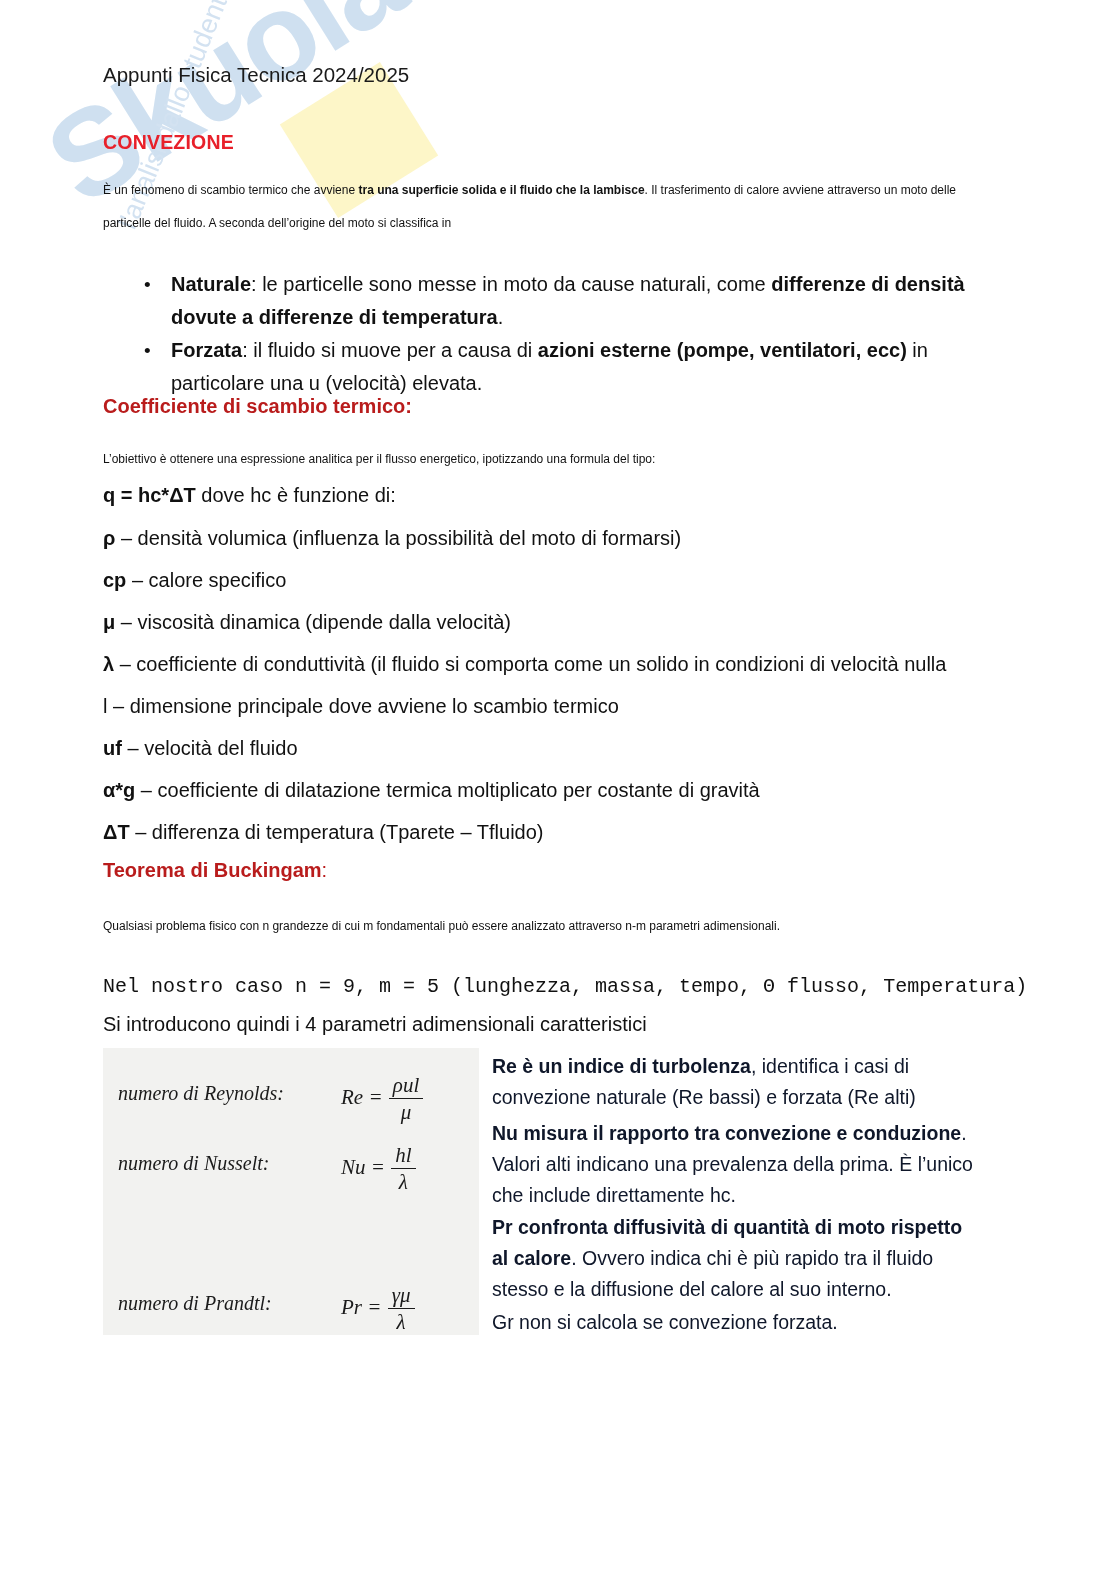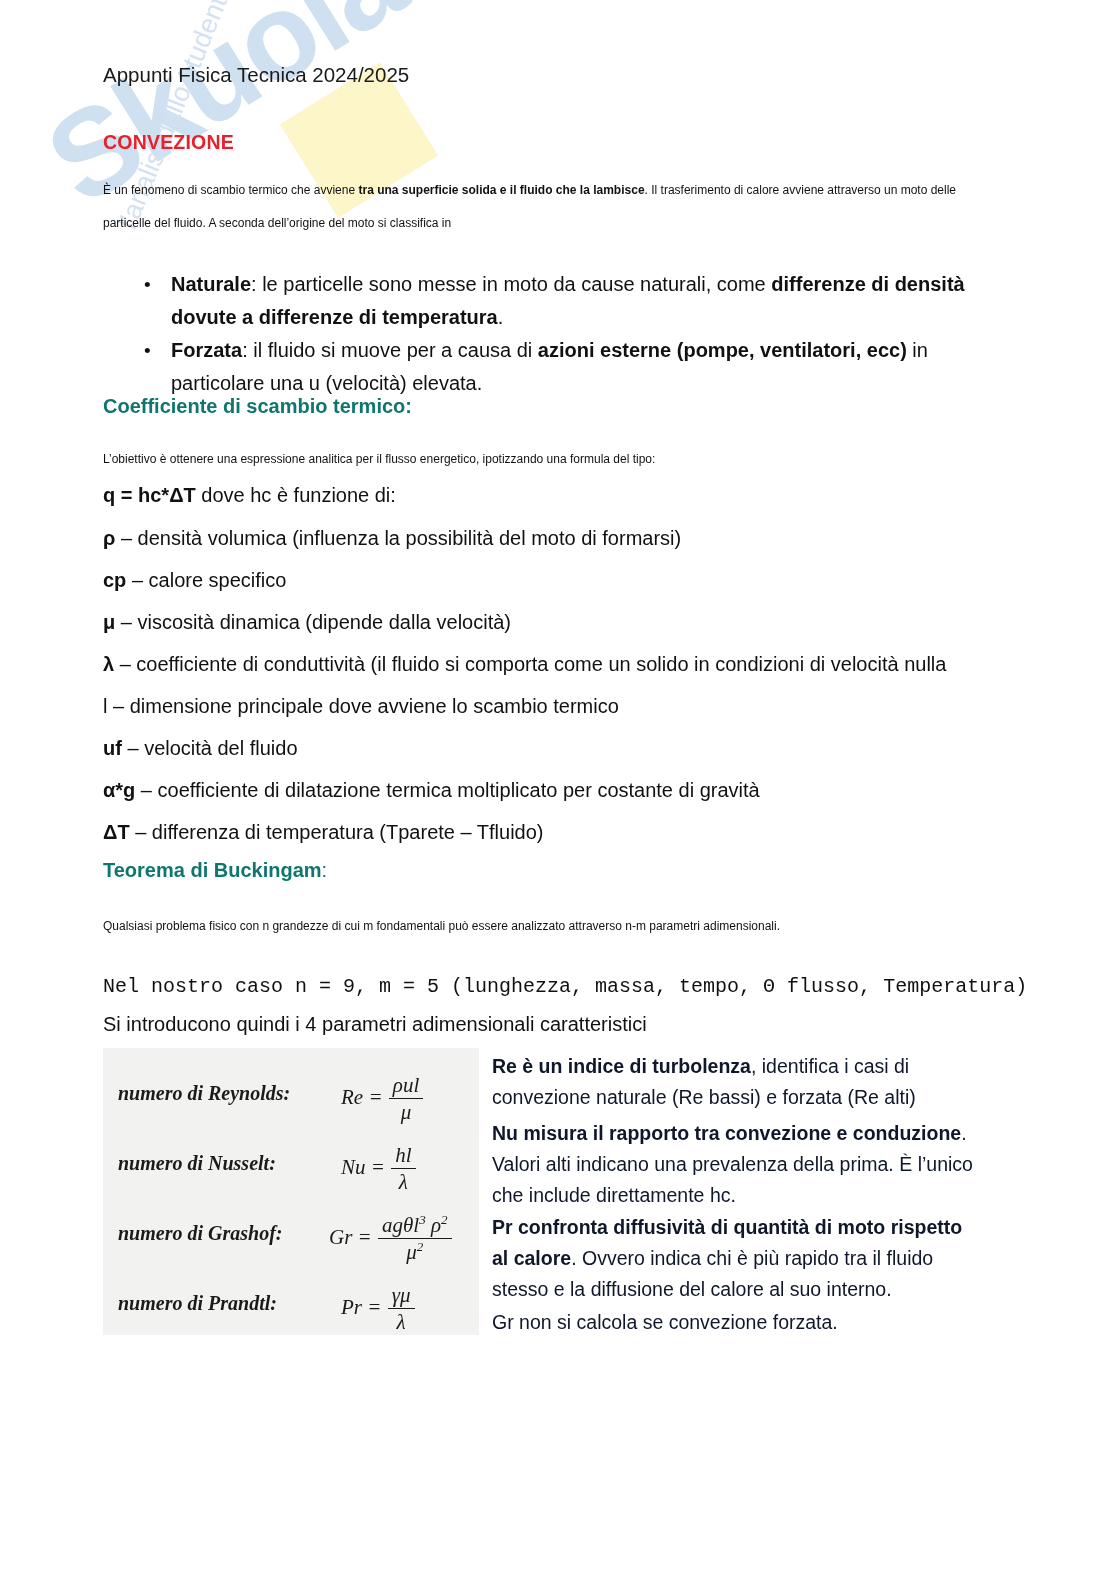--- a/index.html
+++ b/index.html
@@ -133,21 +133,21 @@
     color: #111111;
     white-space: nowrap;
   }
   .defline b { font-weight: bold; }
 
   .subhead {
     position: absolute;
     left: 103px;
     font-size: 20px;
     font-weight: bold;
-    color: #0f766e;
+    color: #b91c1c;
   }
   .subhead .reg { font-weight: normal; }
 
   
   .formula-block {
     position: absolute;
     left: 103px;
     top: 1048px;
     width: 376px;
     height: 287px;
@@ -159,21 +159,21 @@
     left: 0;
     width: 376px;
     height: 62px;
   }
   .formula-name {
     position: absolute;
     left: 15px;
     top: 16px;
     font-family: "Liberation Serif", serif;
     font-style: italic;
-    font-weight: bold;
+    font-weight: normal;
     font-size: 20px;
     color: #1b1b1b;
     white-space: nowrap;
   }
   .formula-expr {
     position: absolute;
     left: 238px;
     top: 4px;
     font-family: "Liberation Serif", serif;
     font-style: italic;
@@ -277,30 +277,20 @@
         <div class="formula-name">numero di Nusselt:</div>
         <div class="formula-expr">
           <span>Nu =</span>
           <span class="frac">
             <span class="num">hl</span>
             <span class="den">λ</span>
           </span>
         </div>
       </div>
 
-      <div class="formula-row" style="top:158px;">
-        <div class="formula-name">numero di Grashof:</div>
-        <div class="formula-expr" style="left:226px;">
-          <span>Gr =</span>
-          <span class="frac">
-            <span class="num"><span>agθl</span><sup class="exp">3</sup><span> ρ</span><sup class="exp">2</sup></span>
-            <span class="den"><span>μ</span><sup class="exp">2</sup></span>
-          </span>
-        </div>
-      </div>
 
       <div class="formula-row" style="top:228px;">
         <div class="formula-name">numero di Prandtl:</div>
         <div class="formula-expr">
           <span>Pr =</span>
           <span class="frac">
             <span class="num">γμ</span>
             <span class="den">λ</span>
           </span>
         </div>

